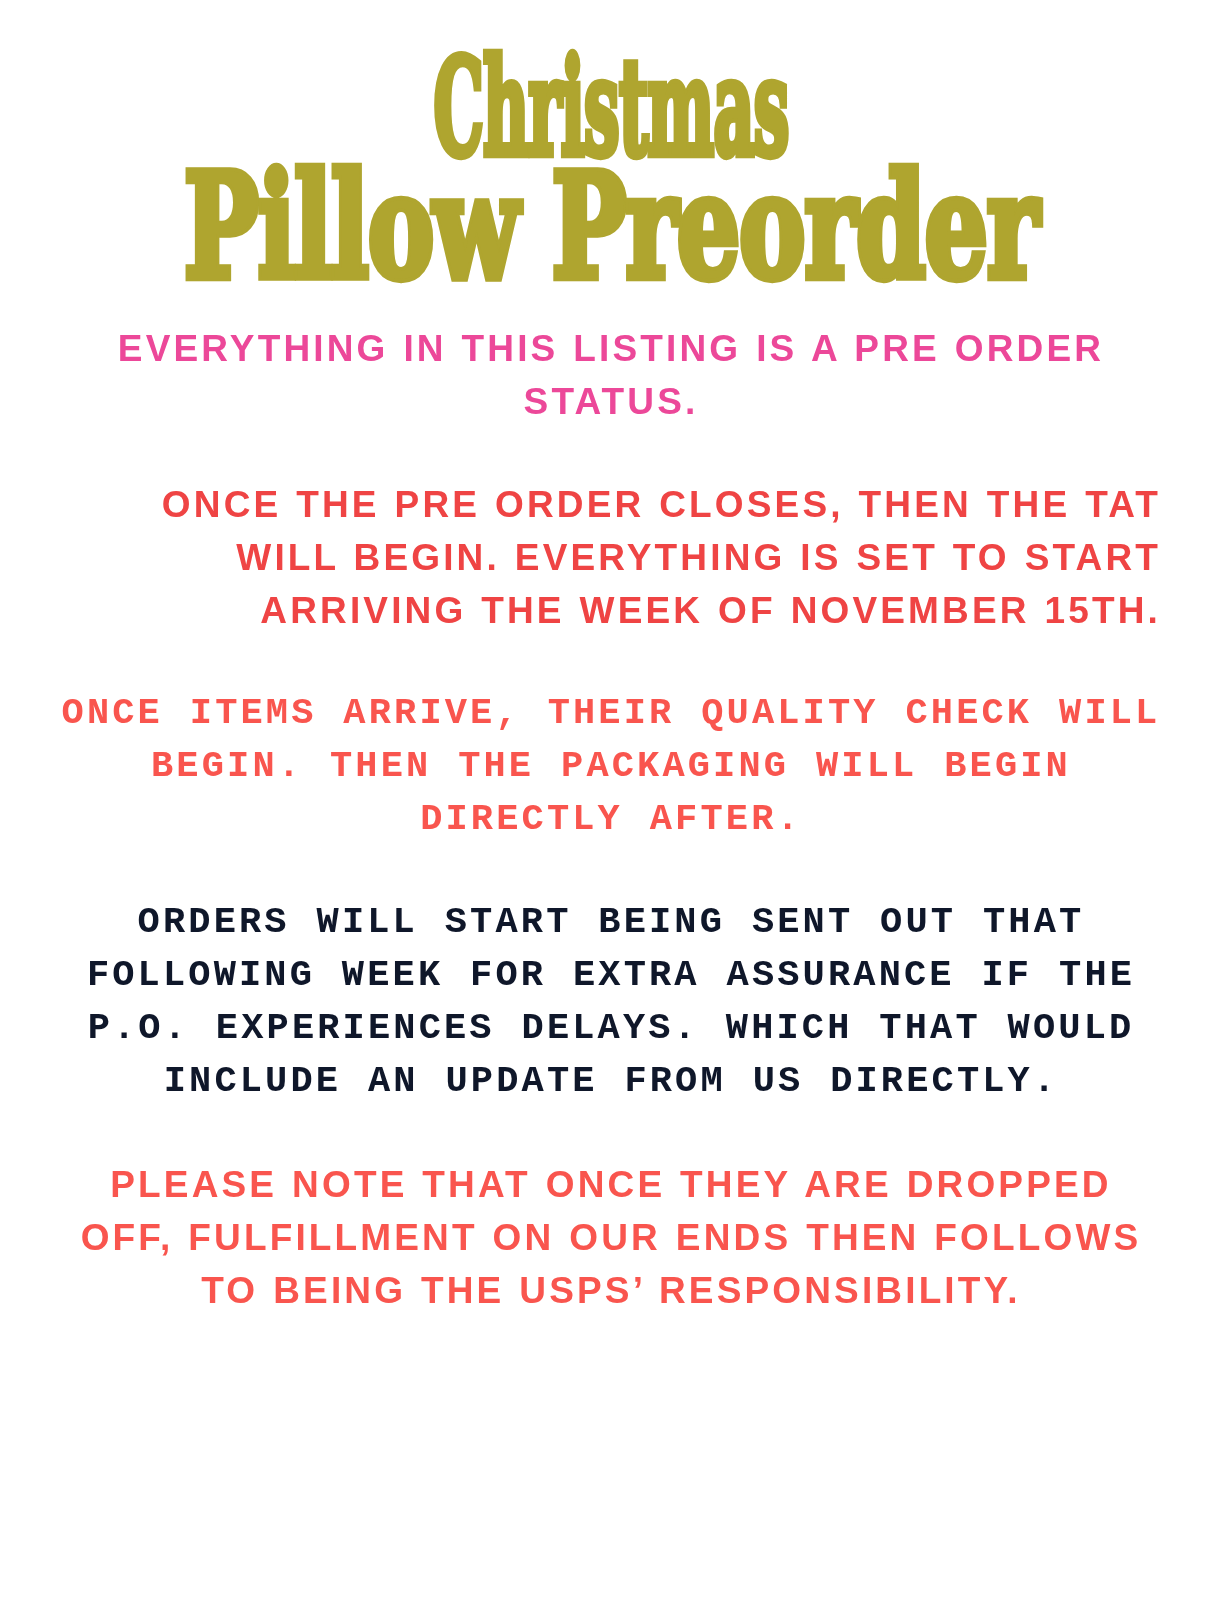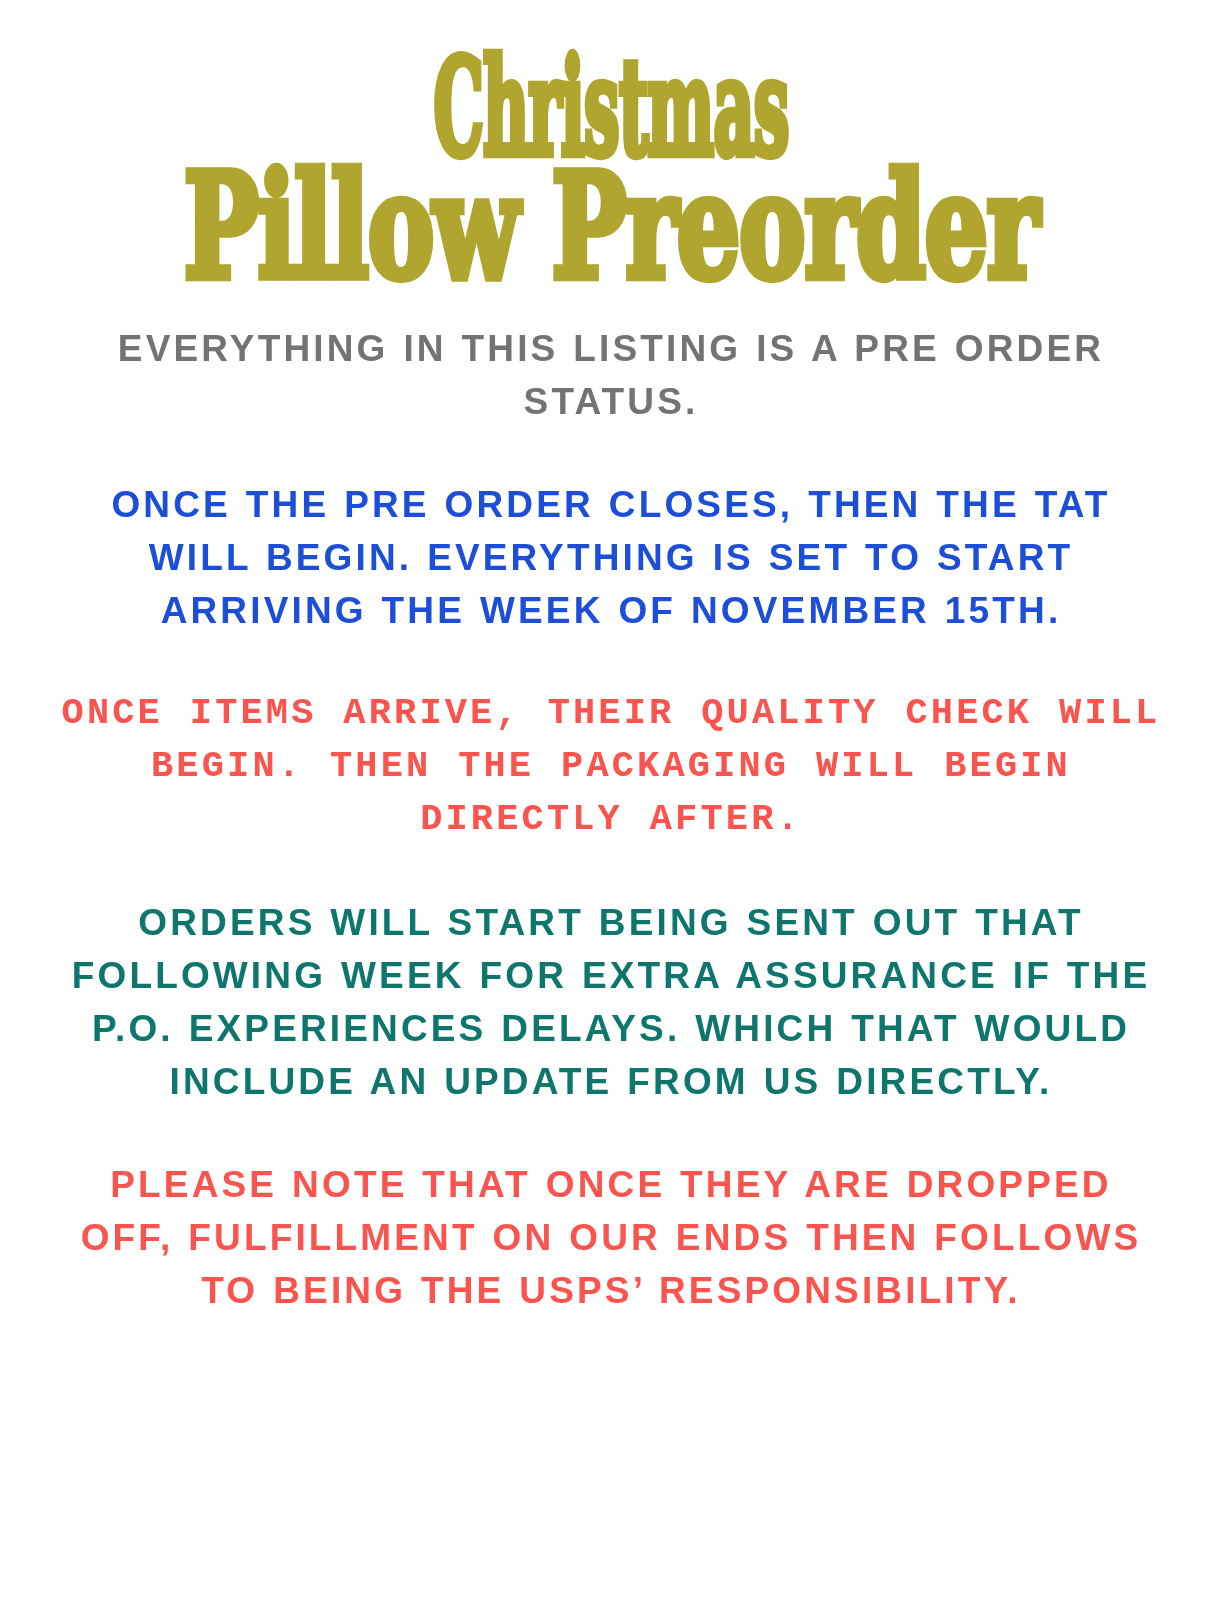--- a/index.html
+++ b/index.html
@@ -88,20 +88,20 @@
 <body>
 
 <div id="poster" style="background: rgb(255, 255, 255);">
 
   <div class="title-block">
     <span class="title-line title-line-1" style="color: rgb(175, 165, 47); -webkit-text-stroke: 7px rgb(175, 165, 47); transform: scaleX(0.564648) scaleY(1.18);">Christmas</span>
     <span class="title-line title-line-2" style="color: rgb(175, 165, 47); -webkit-text-stroke: 7px rgb(175, 165, 47); transform: scaleX(0.818331) scaleY(1.18);">Pillow Preorder</span>
   </div>
 
   <div class="body-block">
-    <p class="para" style="color: #737373;">EVERYTHING IN THIS LISTING IS A PRE ORDER STATUS.</p>
-    <p class="para" style="color: #1d4ed8;">ONCE THE PRE ORDER CLOSES, THEN THE TAT WILL BEGIN. EVERYTHING IS SET TO START ARRIVING THE WEEK OF NOVEMBER 15TH.</p>
+    <p class="para" style="color: #ec4899;">EVERYTHING IN THIS LISTING IS A PRE ORDER STATUS.</p>
+    <p class="para" style="color: #ef4444; text-align: right;">ONCE THE PRE ORDER CLOSES, THEN THE TAT WILL BEGIN. EVERYTHING IS SET TO START ARRIVING THE WEEK OF NOVEMBER 15TH.</p>
     <p class="para" style="color: rgb(249, 85, 78); font-family: Liberation Mono, monospace;">ONCE ITEMS ARRIVE, THEIR QUALITY CHECK WILL BEGIN. THEN THE PACKAGING WILL BEGIN DIRECTLY AFTER.</p>
-    <p class="para" style="color: #0f766e;">ORDERS WILL START BEING SENT OUT THAT FOLLOWING WEEK FOR EXTRA ASSURANCE IF THE P.O. EXPERIENCES DELAYS. WHICH THAT WOULD INCLUDE AN UPDATE FROM US DIRECTLY.</p>
+    <p class="para" style="color: #0f172a; font-family: Liberation Mono, monospace;">ORDERS WILL START BEING SENT OUT THAT FOLLOWING WEEK FOR EXTRA ASSURANCE IF THE P.O. EXPERIENCES DELAYS. WHICH THAT WOULD INCLUDE AN UPDATE FROM US DIRECTLY.</p>
     <p class="para" style="color: rgb(249, 85, 78); margin-top: 42px;">PLEASE NOTE THAT ONCE THEY ARE DROPPED OFF, FULFILLMENT ON OUR ENDS THEN FOLLOWS TO BEING THE USPS’ RESPONSIBILITY.</p>
   </div>
 
 </div>
 
 </body></html>

